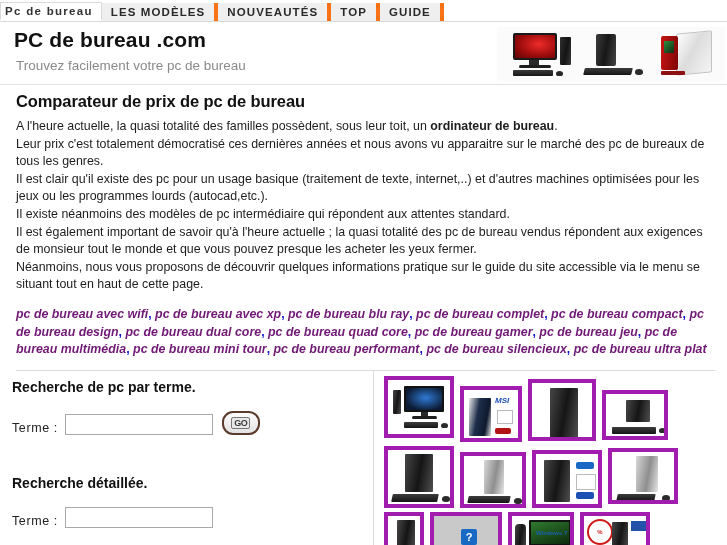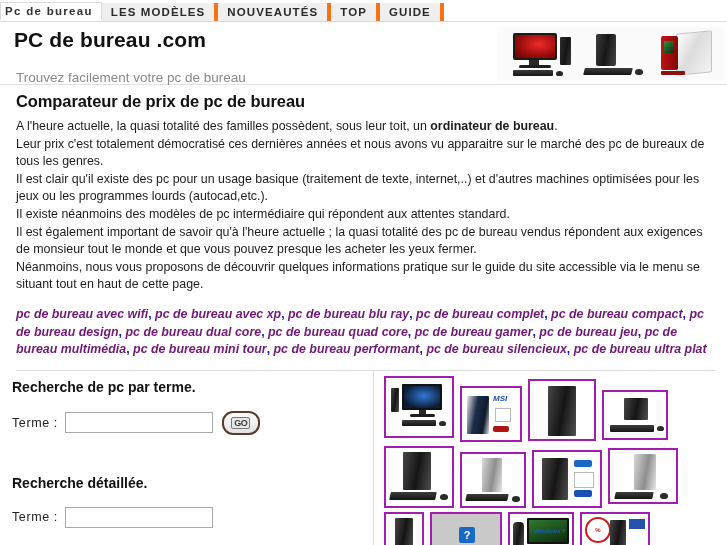--- a/index.html
+++ b/index.html
@@ -70,21 +70,21 @@
     left: 14px;
     top: 6px;
     font-size: 21px;
     font-weight: bold;
     color: #111;
     letter-spacing: 0.1px;
   }
   .site-tagline {
     position: absolute;
     left: 16px;
-    top: 48px;
+    top: 36px;
     font-size: 13.5px;
     color: #8a8a8a;
   }
   .header-banner {
     position: absolute;
     right: 2px;
     top: 5px;
     width: 228px;
     height: 54px;
     background: #fbfbfb;
@@ -211,21 +211,21 @@
   }
   h2.sec-title {
     margin: 0 0 16px 0;
     font-size: 14px;
     font-weight: bold;
     color: #111;
   }
   h2.sec-title.second { margin-top: 40px; }
   .field-row {
     display: flex;
-    align-items: center;
+    align-items: flex-end;
     margin-bottom: 22px;
   }
   .field-label {
     font-size: 12.5px;
     color: #222;
     letter-spacing: 0.6px;
     margin-right: 7px;
     white-space: nowrap;
   }
   input.txt {
@@ -267,21 +267,21 @@
     font-size: 11.5px;
     font-weight: bold;
     color: #111;
   }
   .thumb-grid {
     display: flex;
     flex-wrap: wrap;
     align-items: flex-start;
   }
   .thumb {
-    border: 2px solid #a21caf;
+    border: 4px solid #a21caf;
     background: #fff;
     margin: 0 3px 4px 3px;
     box-sizing: border-box;
     position: relative;
     overflow: hidden;
     cursor: pointer;
   }
   .t-a { width: 70px; height: 62px; }
   .t-b { width: 62px; height: 56px; margin-top: 10px; }
   .t-c { width: 68px; height: 62px; margin-top: 3px;}

